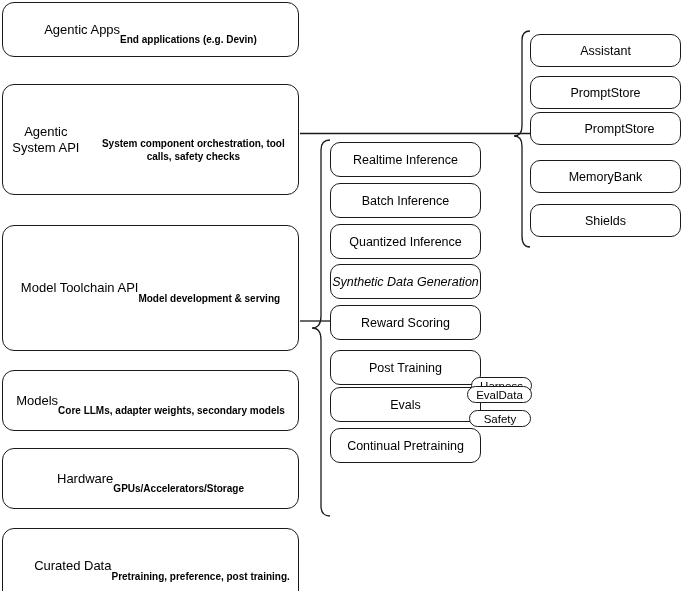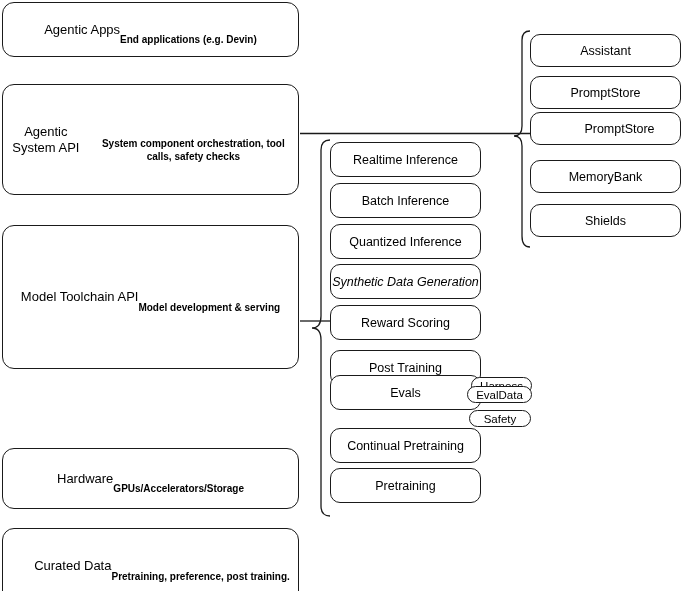--- a/index.html
+++ b/index.html
@@ -91,25 +91,29 @@
   <div class="box layer-box" style="top:2px; height:55px;">
     <div class="title">Agentic Apps</div>
     <div class="subtitle">End applications (e.g. Devin)</div>
   </div>
 
   <div class="box layer-box" style="top:84px; height:111px;">
     <div class="title">Agentic System API</div>
     <div class="subtitle">System component orchestration, tool calls, safety checks</div>
   </div>
 
-  <div class="box layer-box" style="top:225px; height:144px;">
+  <div class="box layer-box" style="top:225px; height:126px;">
     <div class="title">Model Toolchain API</div>
     <div class="subtitle">Model development &amp; serving</div>
   </div>
 
+  <div class="box layer-box" style="top:370px; height:61px;">
+    <div class="title">Models</div>
+    <div class="subtitle">Core LLMs, adapter weights, secondary models</div>
+  </div>
 
   <div class="box layer-box" style="top:448px; height:61px;">
     <div class="title">Hardware</div>
     <div class="subtitle">GPUs/Accelerators/Storage</div>
   </div>
 
   <div class="box layer-box" style="top:528px; height:76px;padding-left:23px;">
     <div class="title">Curated Data</div>
     <div class="subtitle">Pretraining, preference, post training.</div>
   </div>
@@ -141,28 +145,25 @@
   </div>
   <div class="box mid-box" style="top:264px;font-style:italic;">
     <div class="title">Synthetic Data Generation</div>
   </div>
   <div class="box mid-box" style="top:305px;">
     <div class="title">Reward Scoring</div>
   </div>
   <div class="box mid-box" style="top:350px;">
     <div class="title">Post Training</div>
   </div>
-  <div class="box mid-box" style="top:375px;">
+  <div class="box mid-box" style="top:387px;">
     <div class="title">Evals</div>
   </div>
   <div class="box mid-box" style="top:428px;">
     <div class="title">Continual Pretraining</div>
-  </div>
-  <div class="box mid-box" style="top:468px;">
-    <div class="title">Pretraining</div>
   </div>
 
   <div class="pill" style="left:471px; top:377px; width:61px;">
     <span>Harness</span>
   </div>
   <div class="pill" style="left:467px; top:386px; width:65px;">
     <span>EvalData</span>
   </div>
   <div class="pill" style="left:469px; top:410px; width:62px;">
     <span>Safety</span>

